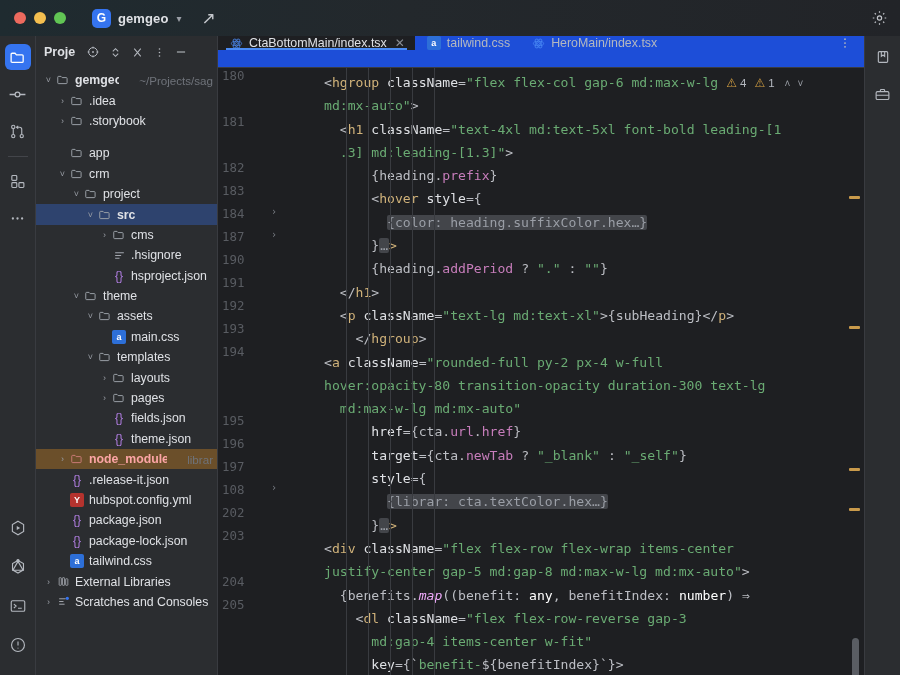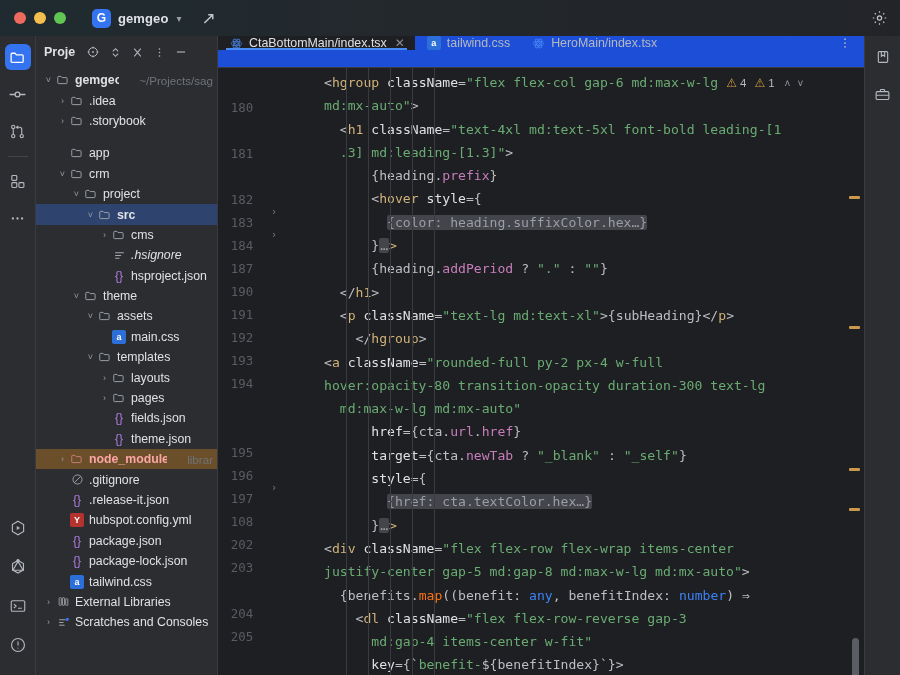--- a/index.html
+++ b/index.html
@@ -115,39 +115,39 @@
   }
   .tabbar-sep { position:absolute; left:0; right:0; bottom:0; height:1px; background:#393b40; }
 
   .code-area { flex: 1; display: flex; min-height: 0; position: relative; overflow: hidden; }
 
   .gutter {
     width: 106px; min-width: 106px; background: #1e1f22;
     font-family: "DejaVu Sans Mono", monospace; font-size: 12.4px;
     color: #595c62; position: relative; padding-top: 5px;
   }
-  .gnum { position: absolute; right: 62px; text-align: center; width: 40px; margin-top: 32px; }
+  .gnum { position: absolute; right: 62px; text-align: left; width: 40px; }
   .gfold { position: absolute; right: 44px; width: 12px; text-align:center; color:#7a7e85; font-size:10px; }
 
   .code-scroll {
     flex: 1; position: relative; overflow: hidden;
     font-family: "DejaVu Sans Mono", monospace; font-size: 13.1px; line-height: 23.3px;
     padding-top: 3px;
   }
   .cline { white-space: pre; height: 23.3px; }
   .indent-guide { position: absolute; top: 0; bottom: 0; width: 1px; background: #393b40; }
 
   
   .tag   { color: #d0b27a; }
   .attr  { color: #dfe1e5; }
   .str   { color: #6aab73; }
   .punct { color: #bcbec4; }
   .prop  { color: #c77dbb; }
-  .kw    { color: #3b82f6; }
-  .fn    { color: #f97316; }
+  .kw    { color: #ffffff; }
+  .fn    { color: #f0abfc; font-style: italic; }
   .plain { color: #bcbec4; }
   .fold-bg { background: #43454a; color: #9a9ea6; border-radius: 2px; }
   .fold-dots { background: #43454a; color: #9a9ea6; border-radius: 2px; padding: 0 1px;}
 
   
   .inspect {
     display: inline-flex; align-items: center; gap: 3px; vertical-align: middle;
     margin-left: 8px; font-family: "Liberation Sans", sans-serif; font-size: 11.5px; color:#b4b8bf;
   }
   .warn-tri { color: #d9a343; font-size: 12px; line-height: 1; }
@@ -361,21 +361,21 @@
           </div>
           <div class="trow" style="padding-left: 62px;">
             <span class="tarrow">›</span>
             <span class="ticon">
               <svg width="14" height="14" viewBox="0 0 24 24" fill="none" stroke="#9aa0a6" stroke-width="1.7">
                 <path d="M3 7.2A1.4 1.4 0 0 1 4.4 5.8h4.2l2 2.1h7A1.4 1.4 0 0 1 19 9.3v7.5a1.4 1.4 0 0 1-1.4 1.4H4.4A1.4 1.4 0 0 1 3 16.8z"></path>
               </svg>
             </span>
             <span class="tlabel">cms</span>
           </div>
-          <div class="trow" style="padding-left: 62px; font-style: italic;">
+          <div class="trow" style="padding-left: 62px;">
             <span class="tarrow"></span>
             <span class="ticon">
               <svg width="13" height="13" viewBox="0 0 24 24" fill="none" stroke="#a3a7ae" stroke-width="1.9">
                 <path d="M4 7h16M4 12h11M4 17h8"></path>
               </svg>
             </span>
             <span class="tlabel">.hsignore</span>
           </div>
           <div class="trow" style="padding-left: 62px;">
             <span class="tarrow"></span>
@@ -452,30 +452,20 @@
           </div>
           <div class="trow sel-folder" style="padding-left: 20px;">
             <span class="tarrow">›</span>
             <span class="ticon">
               <svg width="14" height="14" viewBox="0 0 24 24" fill="none" stroke="#c97a75" stroke-width="1.7">
                 <path d="M3 7.2A1.4 1.4 0 0 1 4.4 5.8h4.2l2 2.1h7A1.4 1.4 0 0 1 19 9.3v7.5a1.4 1.4 0 0 1-1.4 1.4H4.4A1.4 1.4 0 0 1 3 16.8z"></path>
               </svg>
             </span>
             <span class="tlabel b red">node_modules</span>
             <span class="thint">librar</span>
-          </div>
-          <div class="trow" style="padding-left: 20px;">
-            <span class="tarrow"></span>
-            <span class="ticon">
-              <svg width="13" height="13" viewBox="0 0 24 24" fill="none" stroke="#a3a7ae" stroke-width="1.7">
-                <circle cx="12" cy="12" r="8.4"></circle>
-                <path d="M6 18L18 6"></path>
-              </svg>
-            </span>
-            <span class="tlabel">.gitignore</span>
           </div>
           <div class="trow" style="padding-left: 20px;">
             <span class="tarrow"></span>
             <span class="ticon">
               <span class="gl json">{}</span>
             </span>
             <span class="tlabel">.release-it.json</span>
           </div>
           <div class="trow" style="padding-left: 20px;">
             <span class="tarrow"></span>
@@ -608,21 +598,21 @@
             <div class="cline">      <span class="punct">{</span><span class="plain">heading</span><span class="punct">.</span><span class="prop">addPeriod</span> <span class="punct">?</span> <span class="str">"."</span> <span class="punct">:</span> <span class="str">""</span><span class="punct">}</span></div>
             <div class="cline">  <span class="punct">&lt;/</span><span class="tag">h1</span><span class="punct">&gt;</span></div>
             <div class="cline">  <span class="punct">&lt;</span><span class="tag">p</span> <span class="attr">className</span><span class="punct">=</span><span class="str">"text-lg md:text-xl"</span><span class="punct">&gt;{</span><span class="plain">subHeading</span><span class="punct">}&lt;/</span><span class="tag">p</span><span class="punct">&gt;</span></div>
             <div class="cline">    <span class="punct">&lt;/</span><span class="tag">hgroup</span><span class="punct">&gt;</span></div>
             <div class="cline"><span class="punct">&lt;</span><span class="tag">a</span> <span class="attr">className</span><span class="punct">=</span><span class="str">"rounded-full py-2 px-4 w-full</span></div>
             <div class="cline"><span class="str">hover:opacity-80 transition-opacity duration-300 text-lg</span></div>
             <div class="cline">  <span class="str">md:max-w-lg md:mx-auto"</span></div>
             <div class="cline">      <span class="attr">href</span><span class="punct">={</span><span class="plain">cta</span><span class="punct">.</span><span class="prop">url</span><span class="punct">.</span><span class="prop">href</span><span class="punct">}</span></div>
             <div class="cline">      <span class="attr">target</span><span class="punct">={</span><span class="plain">cta</span><span class="punct">.</span><span class="prop">newTab</span> <span class="punct">?</span> <span class="str">"_blank"</span> <span class="punct">:</span> <span class="str">"_self"</span><span class="punct">}</span></div>
             <div class="cline">      <span class="attr">style</span><span class="punct">={</span></div>
-            <div class="cline">        <span class="fold-bg">{href: cta.textColor.hex…}</span></div>
+            <div class="cline">        <span class="fold-bg">{librar: cta.textColor.hex…}</span></div>
             <div class="cline">      <span class="punct">}</span><span class="fold-dots">…</span><span class="tag">&gt;</span></div>
             <div class="cline"><span class="punct">&lt;</span><span class="tag">div</span> <span class="attr">className</span><span class="punct">=</span><span class="str">"flex flex-row flex-wrap items-center</span></div>
             <div class="cline"><span class="str">justify-center gap-5 md:gap-8 md:max-w-lg md:mx-auto"</span><span class="punct">&gt;</span></div>
             <div class="cline">  <span class="punct">{</span><span class="plain">benefits</span><span class="punct">.</span><span class="fn">map</span><span class="punct">((</span><span class="plain">benefit</span><span class="punct">: </span><span class="kw">any</span><span class="punct">, </span><span class="plain">benefitIndex</span><span class="punct">: </span><span class="kw">number</span><span class="punct">) ⇒</span></div>
             <div class="cline">    <span class="punct">&lt;</span><span class="tag">dl</span> <span class="attr">className</span><span class="punct">=</span><span class="str">"flex flex-row-reverse gap-3</span></div>
             <div class="cline">      <span class="str">md:gap-4 items-center w-fit"</span></div>
             <div class="cline">      <span class="attr">key</span><span class="punct">={`</span><span class="str">benefit-</span><span class="punct">${</span><span class="plain">benefitIndex</span><span class="punct">}`}&gt;</span></div>
             <div class="indent-guide" style="left: 22px;"></div>
             <div class="indent-guide" style="left: 44px;"></div>
             <div class="indent-guide" style="left: 66px;"></div>

